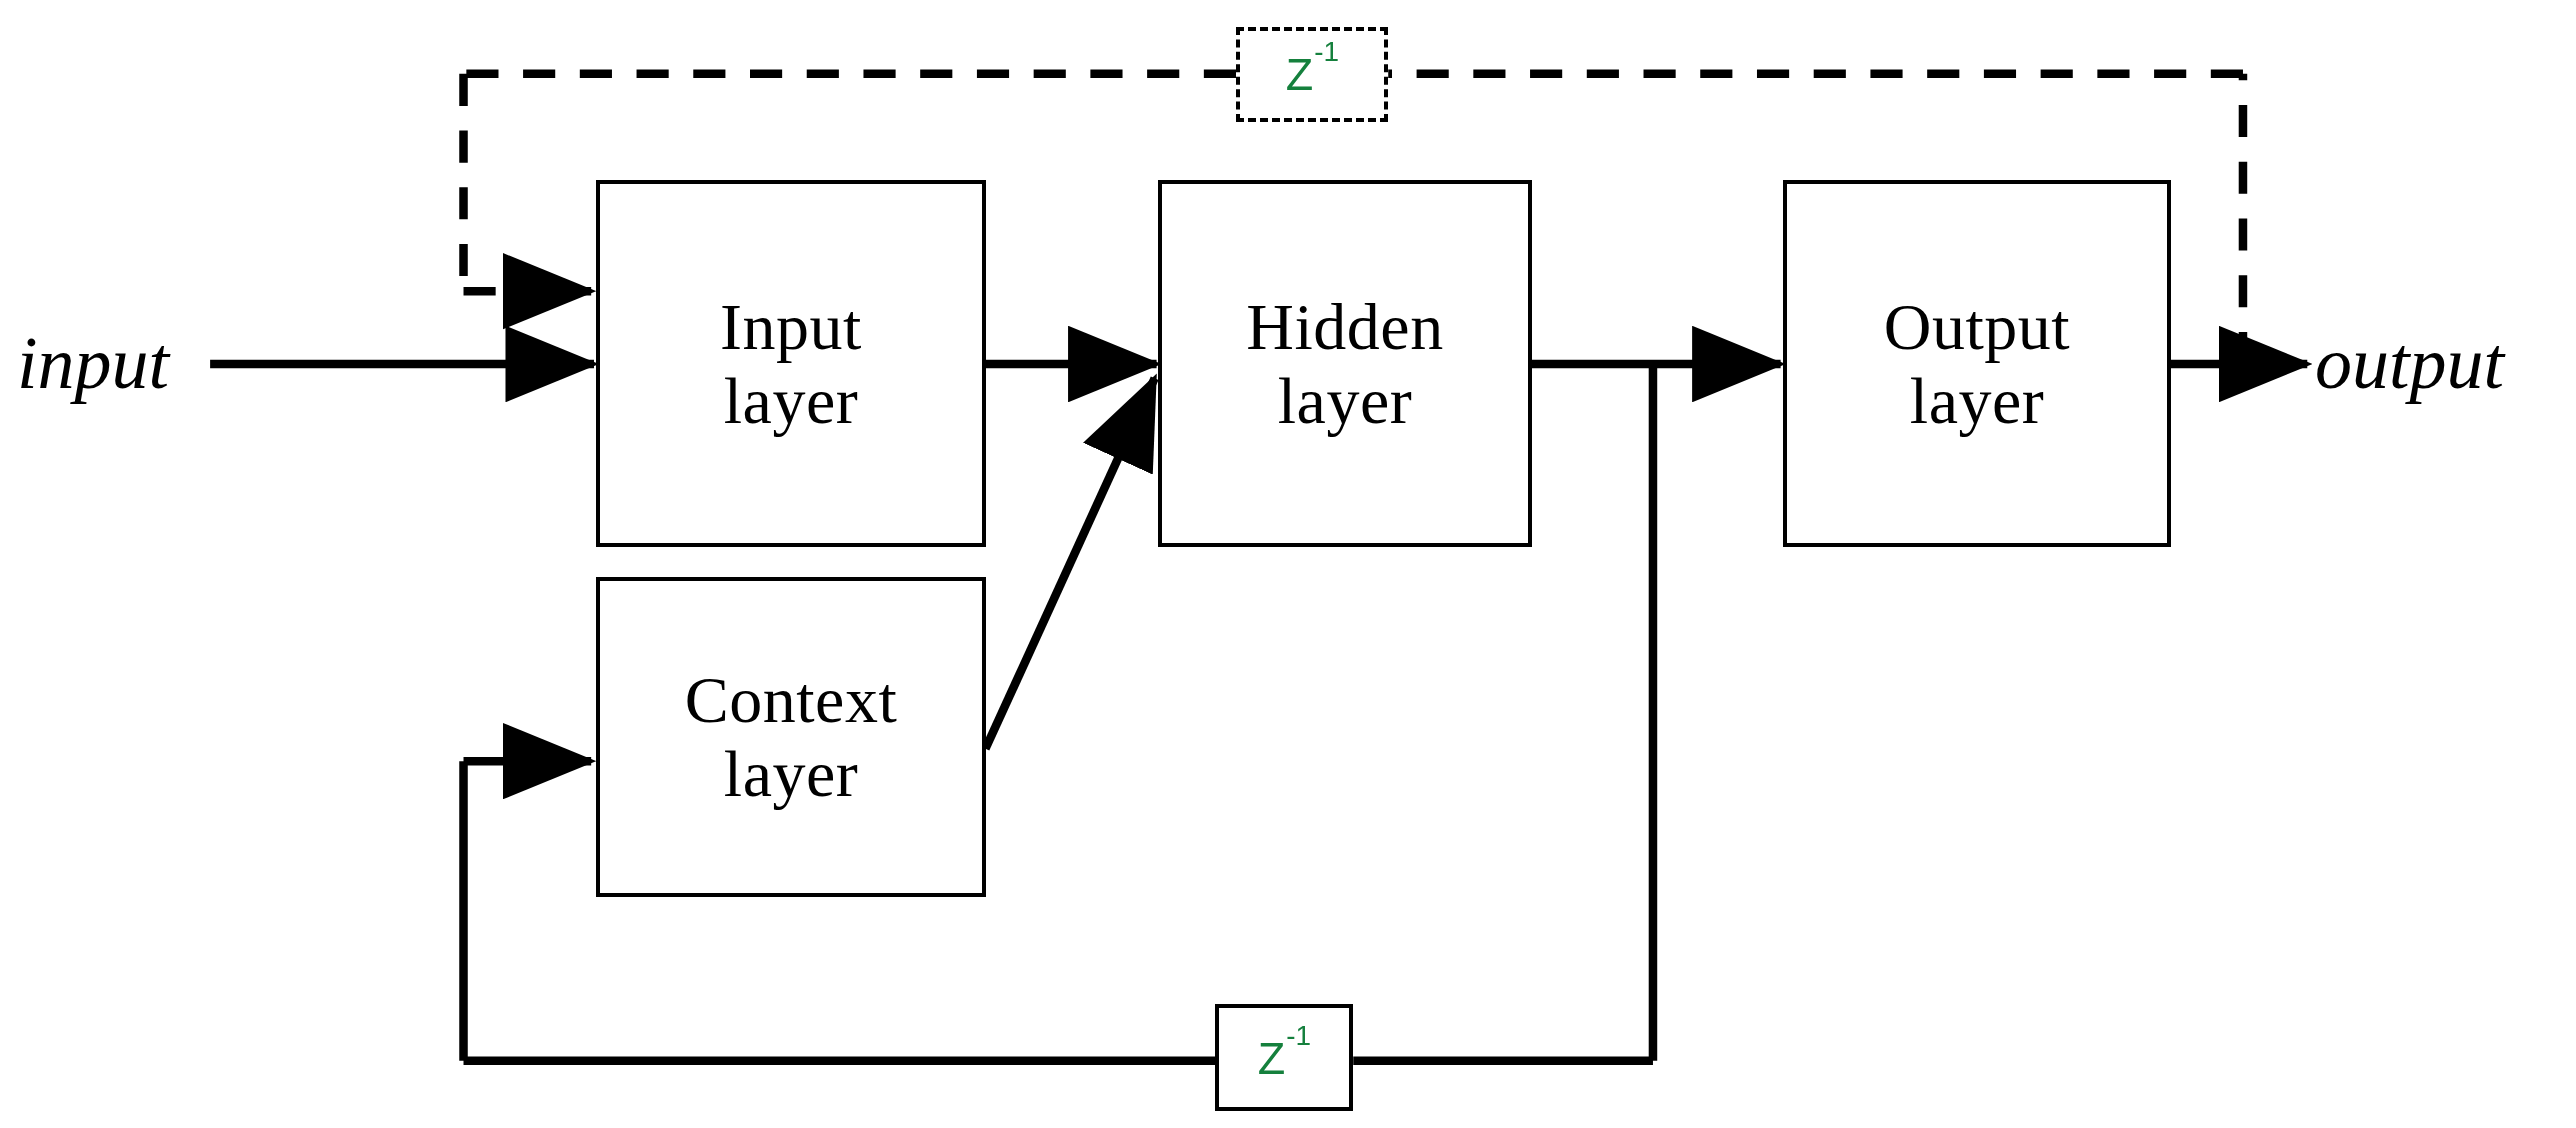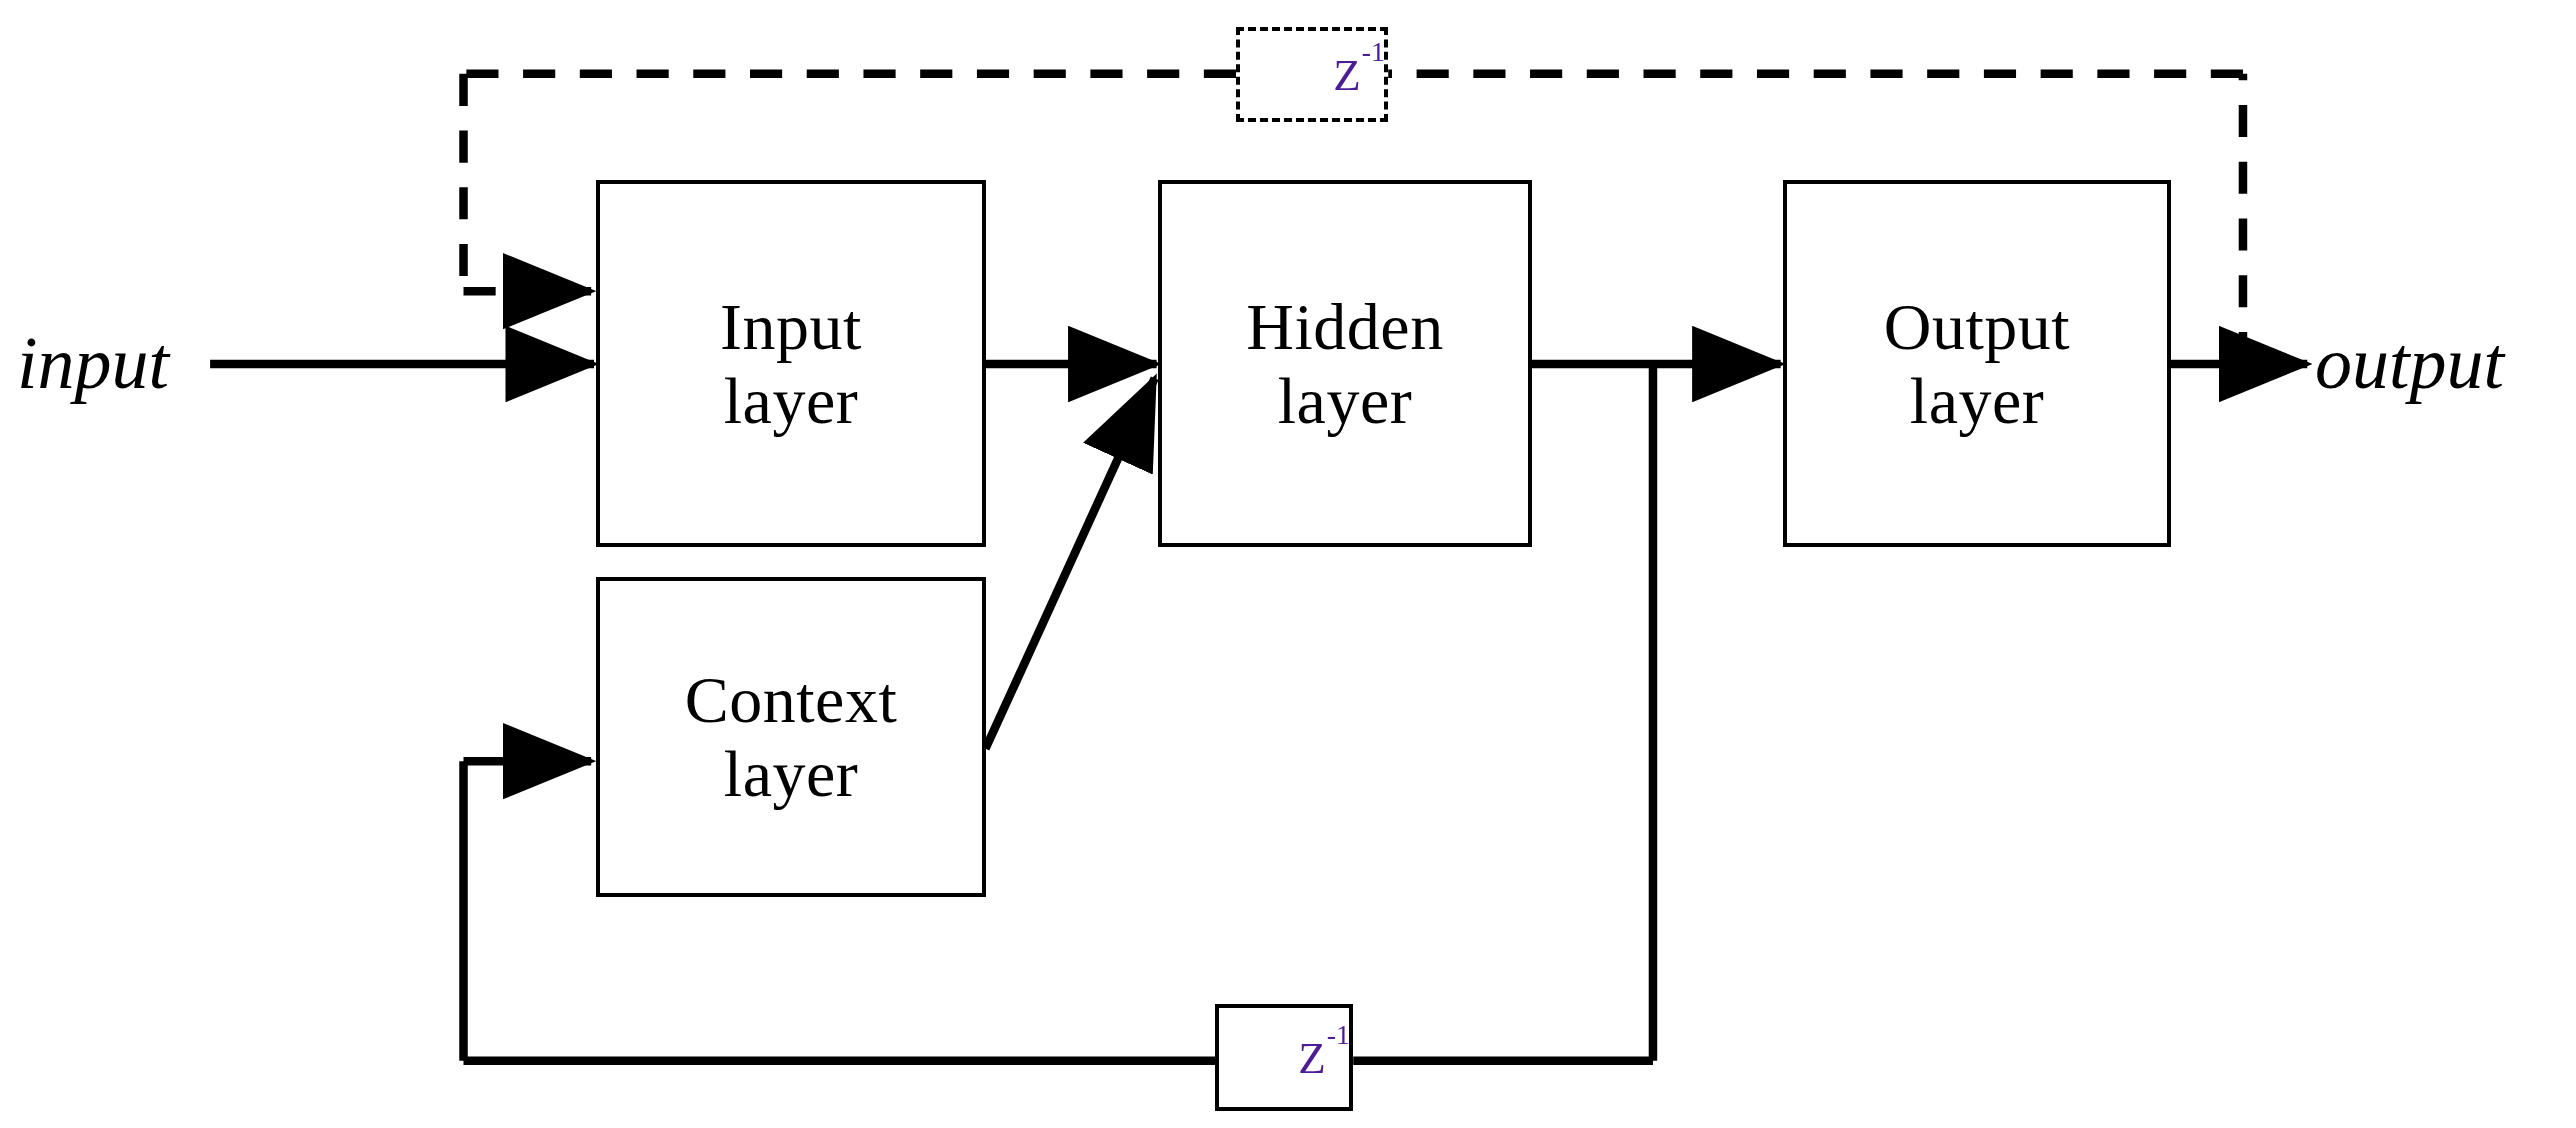--- a/index.html
+++ b/index.html
@@ -51,23 +51,23 @@
   #block-output-layer  { left: 1783px; top: 180px;  width: 388px; height: 367px; }
   #block-context-layer { left: 596px;  top: 577px;  width: 390px; height: 320px; }
 
   
   .delay {
     position: absolute;
     box-sizing: border-box;
     background: #ffffff;
     display: flex;
     align-items: center;
-    justify-content: flex-end;
-    color: #4c1d95;
-    font-family: Liberation Serif, serif;
+    justify-content: center;
+    color: #15803d;
+    font-family: Liberation Sans, sans-serif;
     font-size: 45px;
     line-height: 1;
   }
   .delay .z-base { display: inline-block; }
   .delay .z-exp  {
     display: inline-block;
     font-size: 0.62em;
     vertical-align: super;
     position: relative;
     top: -0.45em;

